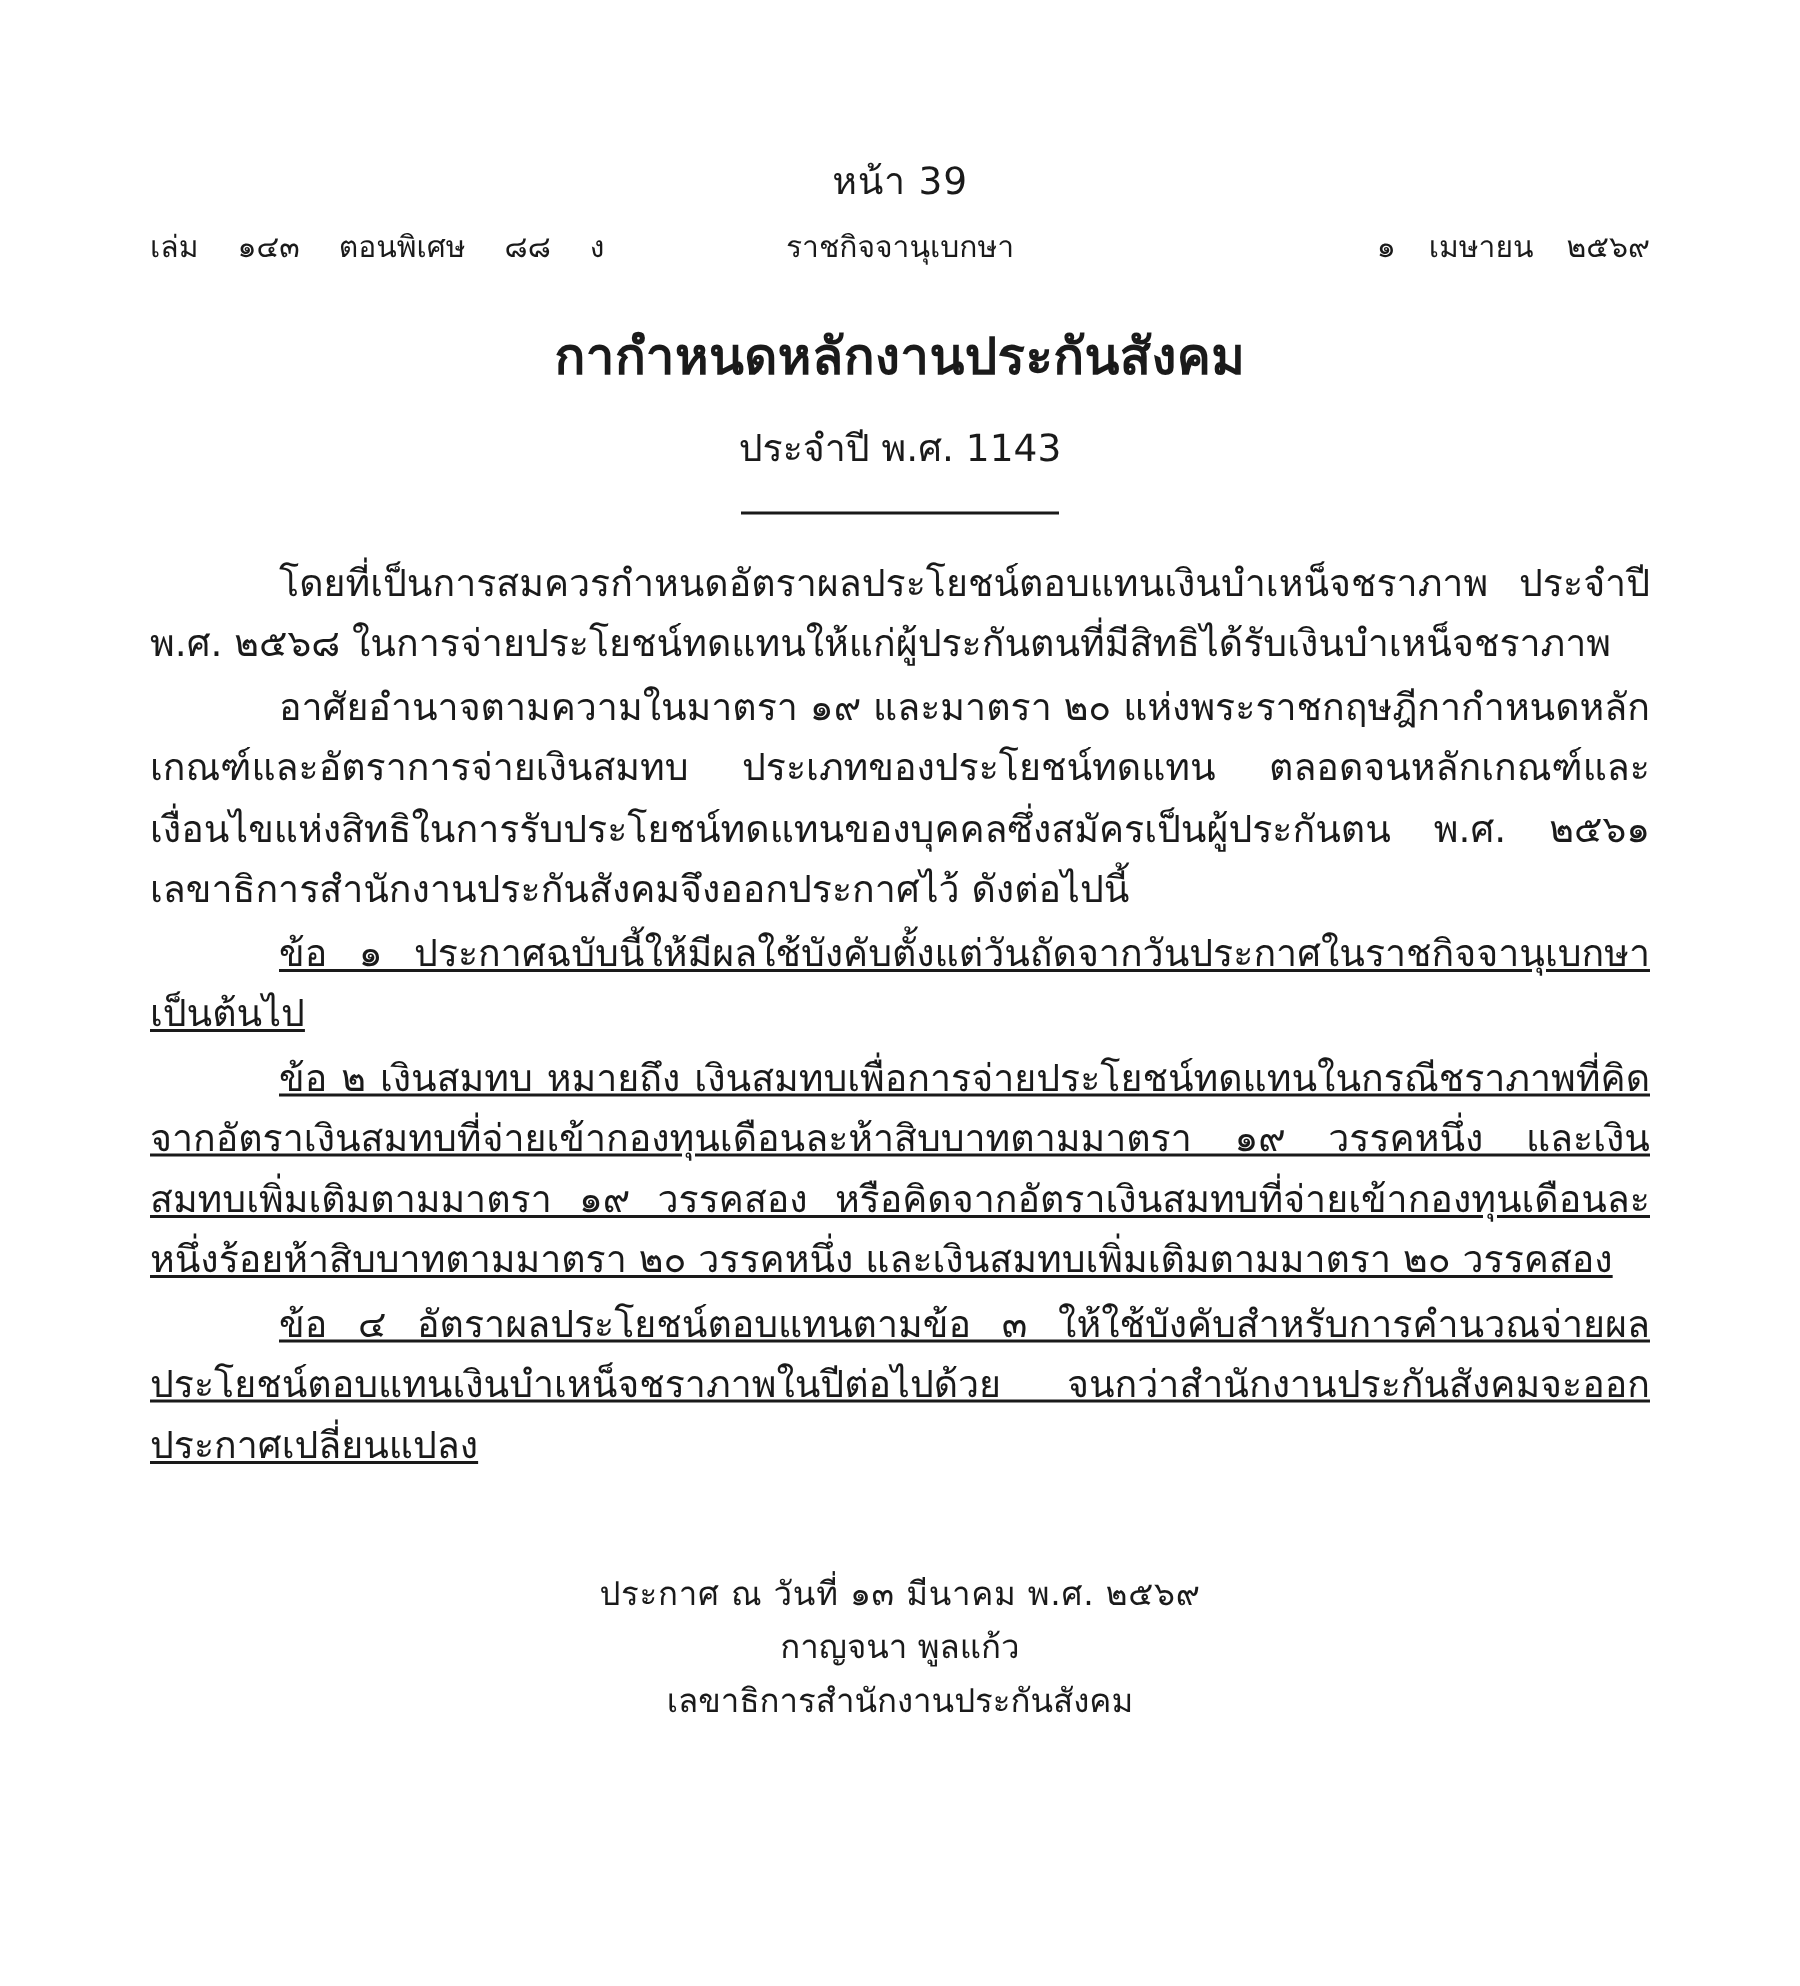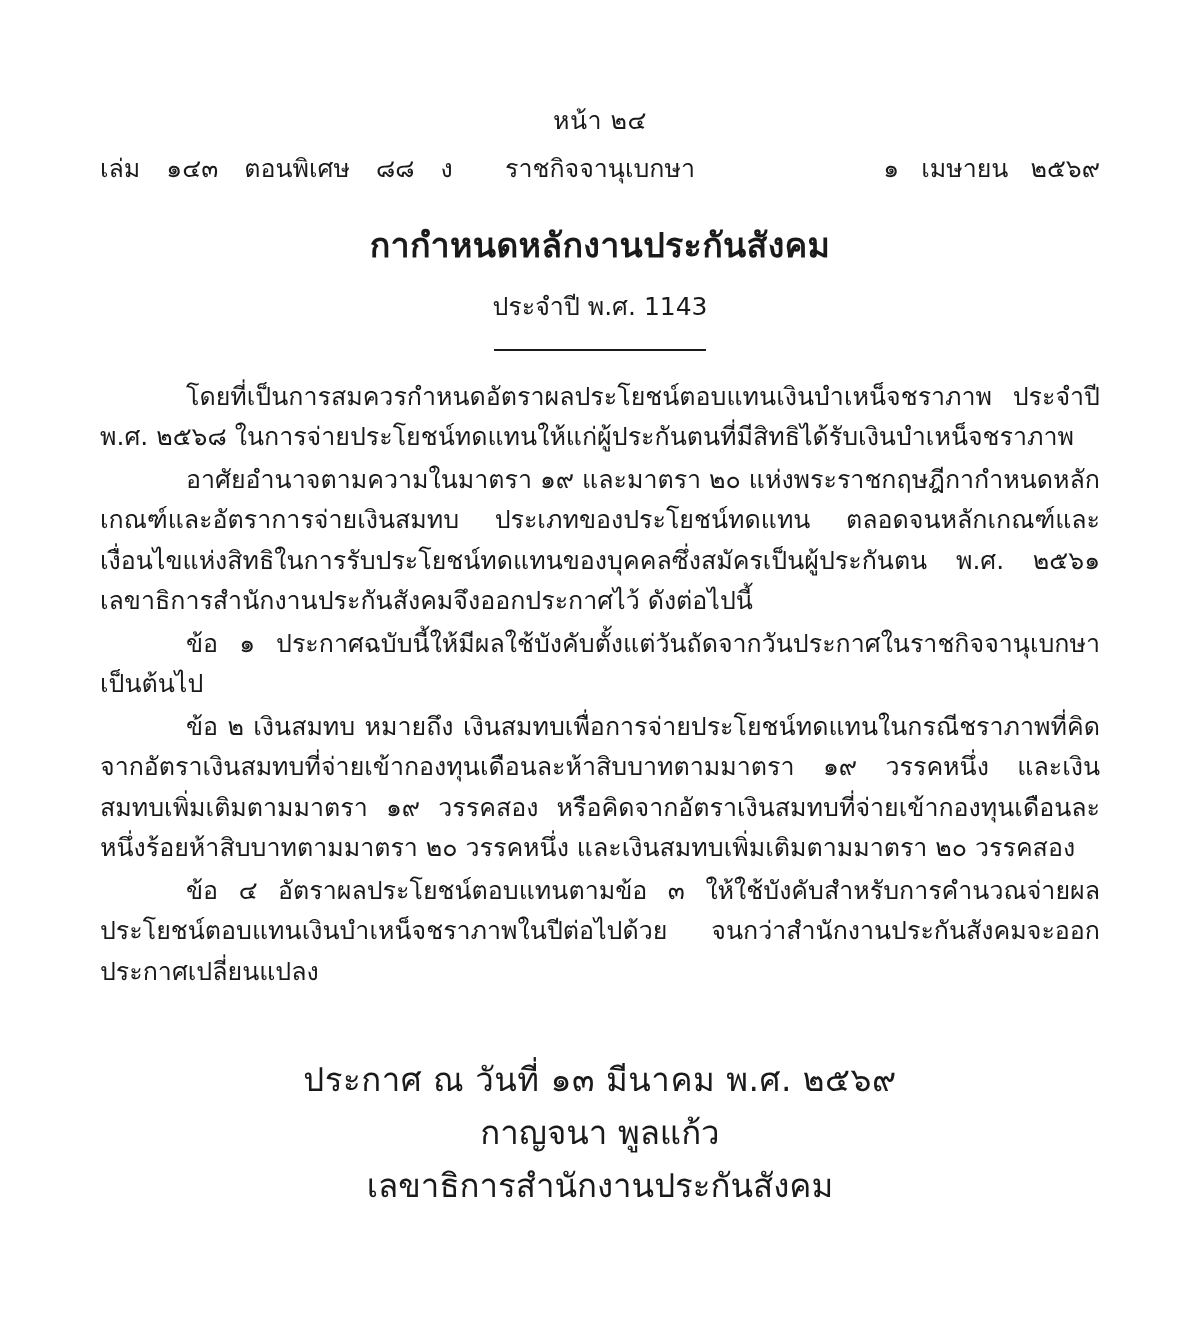--- a/index.html
+++ b/index.html
@@ -27,21 +27,21 @@
   .page-number {
     text-align: center;
     font-size: 25px;
     letter-spacing: 0.5px;
     margin-bottom: 8px;
   }
   .header-row {
     display: flex;
     align-items: baseline;
     justify-content: space-between;
-    font-size: 25px;
+    font-size: 20px;
     position: relative;
     margin-bottom: 20px;
   }
   .header-left {
     display: flex;
     gap: 26px;
     white-space: nowrap;
   }
   .header-center {
     position: absolute;
@@ -84,38 +84,39 @@
     line-height: 1.62;
     text-align: justify;
     text-justify: inter-word;
   }
   .para {
     margin: 0 0 2px 0;
     text-indent: 86px;
   }
   .para.clause {
     text-indent: 86px;
+    text-decoration: underline;
   }
 
   
   .signature {
     margin-top: 62px;
     text-align: center;
-    font-size: 33px;
+    font-size: 22px;
     line-height: 1.6;
   }
   .sig-line { display: block; }
   .sig-date { letter-spacing: 0.5px; }
 </style>
 </head>
 <body>
 
 <div class="page">
 
-  <div class="page-number">หน้า ๒๔</div>
+  <div class="page-number">หน้า 39</div>
 
   <div class="header-row">
     <div class="header-left">
       <span>เล่ม</span>
       <span>๑๔๓</span>
       <span>ตอนพิเศษ</span>
       <span>๘๘</span>
       <span>ง</span>
     </div>
     <div class="header-center">ราชกิจจานุเบกษา</div>

